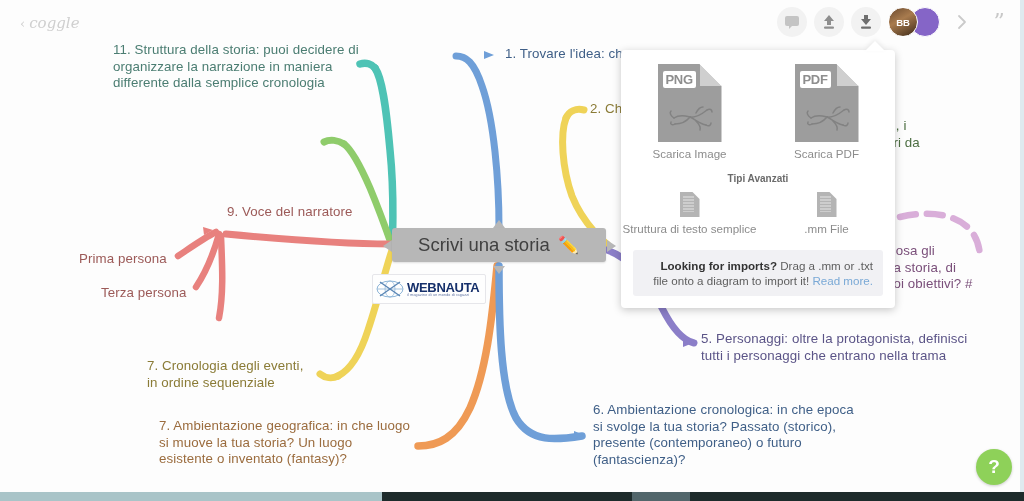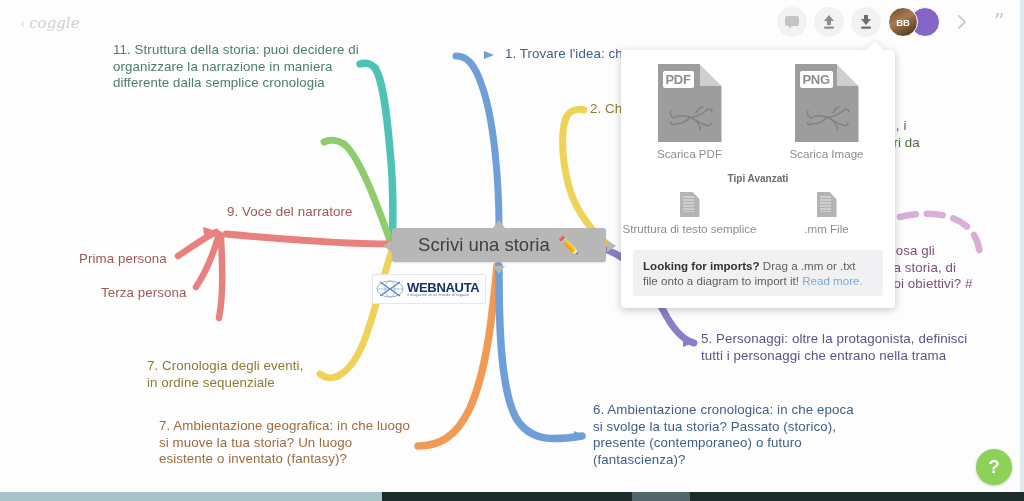--- a/index.html
+++ b/index.html
@@ -150,21 +150,21 @@
     clip-path:polygon(0 0, 13px 0, 20px 7px, 20px 25px, 0 25px);
   }
   .small-doc .lines{
     position:absolute;left:3px;top:4px;width:11px;height:16px;
     background:repeating-linear-gradient(to bottom,#cdcdcd 0 1.5px,transparent 1.5px 3px);
   }
   .import-note{
     margin:14px 12px 12px 12px;
     background:#f1f1f4;border-radius:3px;
     padding:8px 10px;
-    font-size:11.6px;line-height:15px;color:#5e5e5e;
+    font-size:11.6px;line-height:15px;color:#5e5e5e;text-align:right;
   }
   .import-note b{color:#333;}
   .import-note a{color:#7aa9d6;text-decoration:none;}
 
   
   #help-btn{
     position:absolute;right:12px;bottom:16px;
     width:36px;height:36px;border-radius:50%;
     background:#8ed159;
     display:flex;align-items:center;justify-content:center;
@@ -336,20 +336,44 @@
     </div>
     <div class="tool-btn plain">
       <span class="quote-ico">”</span>
     </div>
   </div>
 
   <div id="export-popup">
     <div class="caret"></div>
 
     <div class="exp-row">
+      <div class="exp-item">
+        <div class="doc-icon">
+          <div class="body"></div>
+            <div class="fold2"></div>
+            <div class="fold"></div>
+          <div class="tag">PNG</div>
+          <svg class="sketch" width="48" height="34" viewBox="0 0 48 34">
+            <g stroke="#828282" stroke-width="1.5" fill="none" stroke-linecap="round">
+              <path d="M8 18 C14 14 20 16 24 17"></path>
+                <path d="M24 17 C30 18 36 14 41 10"></path>
+              <path d="M24 17 C30 20 34 24 40 25"></path>
+                <path d="M24 17 C20 22 14 24 9 24"></path>
+              <path d="M41 10 C44 8 46 10 46 12"></path>
+                <path d="M40 25 C43 27 45 25 45 23"></path>
+              <path d="M9 24 C6 26 4 24 5 22"></path>
+                <path d="M8 18 C5 16 3 13 5 11"></path>
+              <path d="M30 13 C32 9 35 7 37 7"></path>
+                <path d="M30 21 C33 24 35 27 34 30"></path>
+            </g>
+          </svg>
+        </div>
+        <div class="exp-label">Scarica Image</div>
+      </div>
+
       <div class="exp-item">
         <div class="doc-icon">
           <div class="body"></div>
             <div class="fold2"></div>
             <div class="fold"></div>
           <div class="tag">PDF</div>
           <svg class="sketch" width="48" height="34" viewBox="0 0 48 34">
             <g stroke="#828282" stroke-width="1.5" fill="none" stroke-linecap="round">
               <path d="M8 18 C14 14 20 16 24 17"></path>
                 <path d="M24 17 C30 18 36 14 41 10"></path>
@@ -359,44 +383,20 @@
                 <path d="M40 25 C43 27 45 25 45 23"></path>
               <path d="M9 24 C6 26 4 24 5 22"></path>
                 <path d="M8 18 C5 16 3 13 5 11"></path>
               <path d="M30 13 C32 9 35 7 37 7"></path>
                 <path d="M30 21 C33 24 35 27 34 30"></path>
             </g>
           </svg>
         </div>
         <div class="exp-label">Scarica PDF</div>
       </div>
-
-      <div class="exp-item">
-        <div class="doc-icon">
-          <div class="body"></div>
-            <div class="fold2"></div>
-            <div class="fold"></div>
-          <div class="tag">PNG</div>
-          <svg class="sketch" width="48" height="34" viewBox="0 0 48 34">
-            <g stroke="#828282" stroke-width="1.5" fill="none" stroke-linecap="round">
-              <path d="M8 18 C14 14 20 16 24 17"></path>
-                <path d="M24 17 C30 18 36 14 41 10"></path>
-              <path d="M24 17 C30 20 34 24 40 25"></path>
-                <path d="M24 17 C20 22 14 24 9 24"></path>
-              <path d="M41 10 C44 8 46 10 46 12"></path>
-                <path d="M40 25 C43 27 45 25 45 23"></path>
-              <path d="M9 24 C6 26 4 24 5 22"></path>
-                <path d="M8 18 C5 16 3 13 5 11"></path>
-              <path d="M30 13 C32 9 35 7 37 7"></path>
-                <path d="M30 21 C33 24 35 27 34 30"></path>
-            </g>
-          </svg>
-        </div>
-        <div class="exp-label">Scarica Image</div>
-      </div>
     </div>
 
     <div class="exp-heading">Tipi Avanzati</div>
 
     <div class="exp-row">
       <div class="exp-item">
         <div class="small-doc">
             <div class="body"></div>
             <div class="lines"></div>
           </div>

